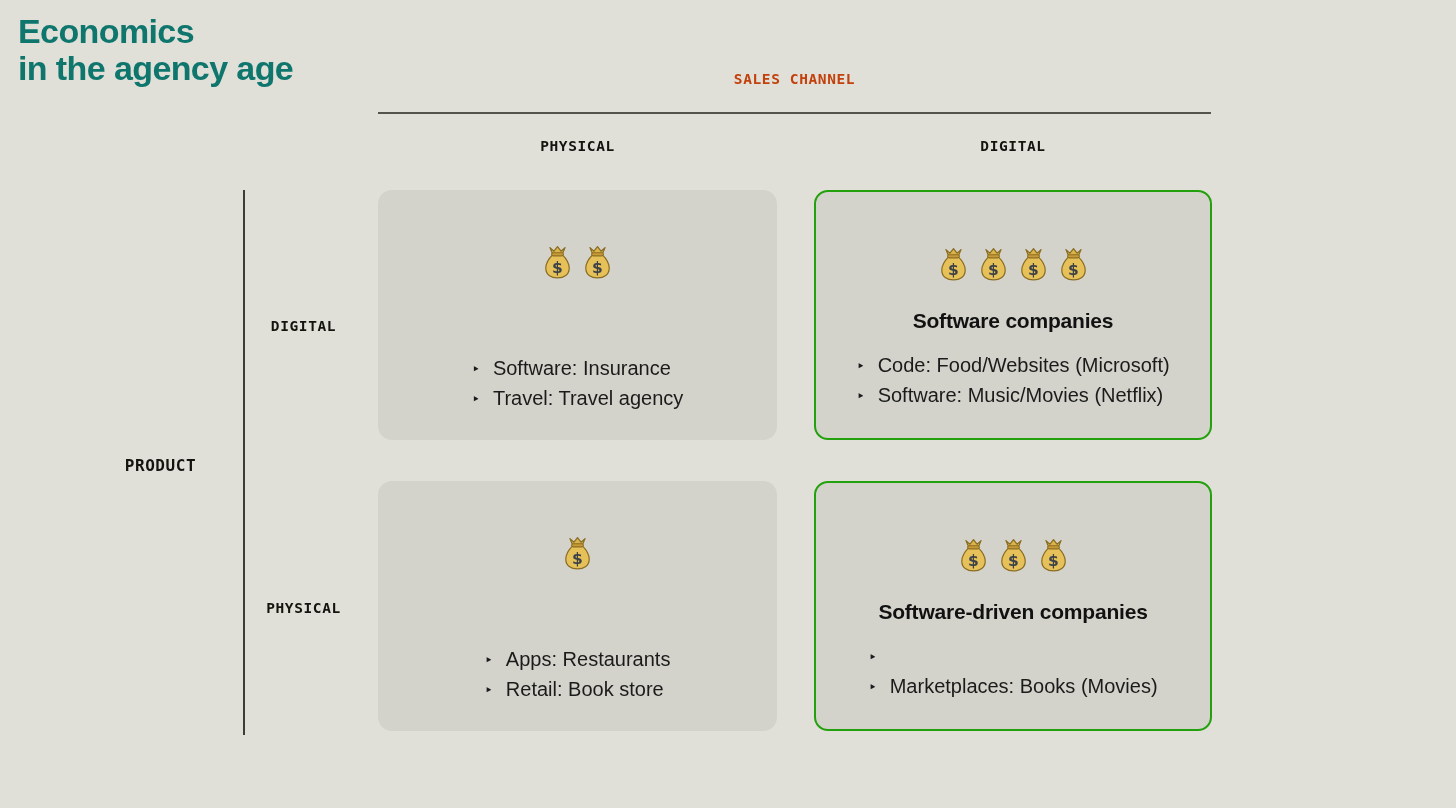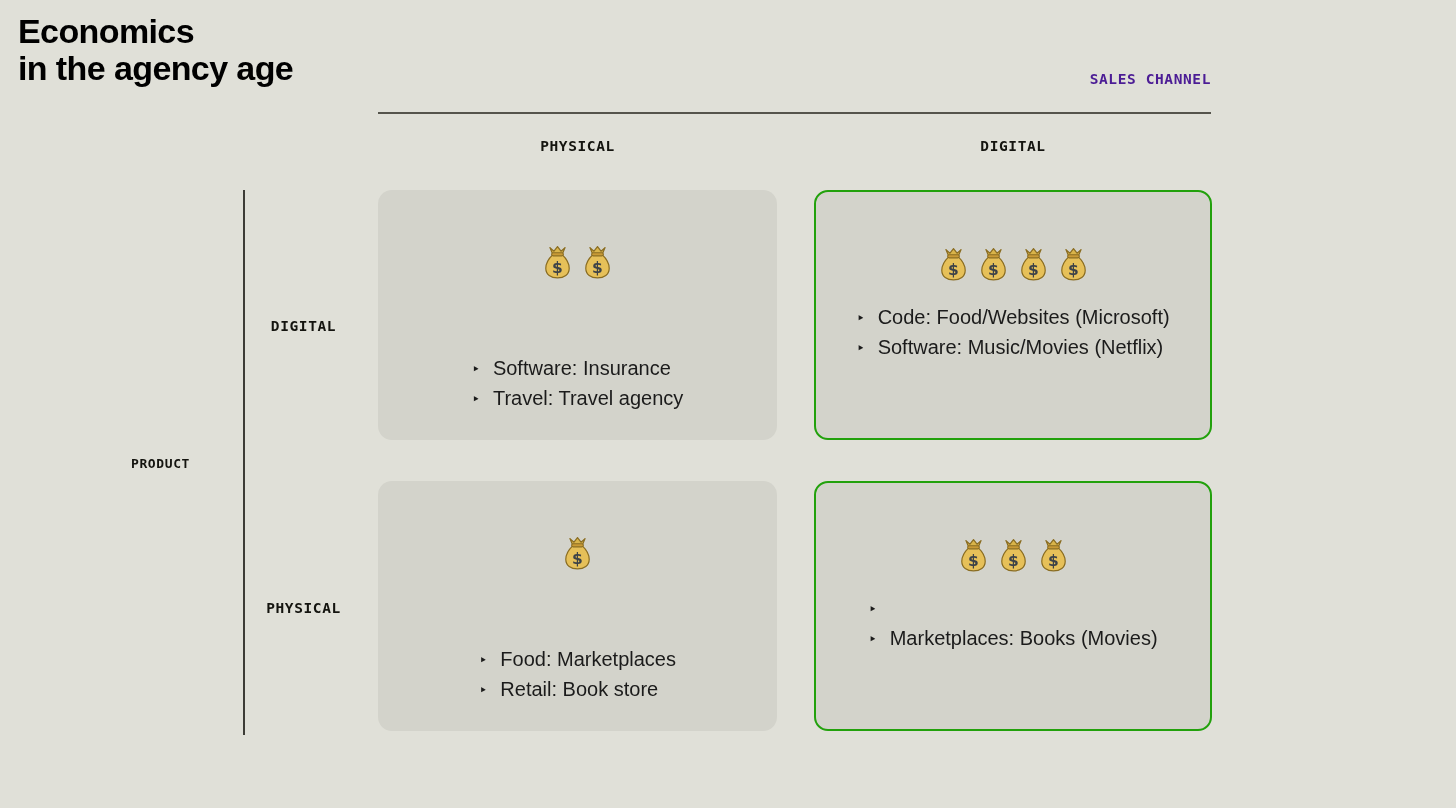--- a/index.html
+++ b/index.html
@@ -10,29 +10,29 @@
     color:#161616;
     overflow:hidden;
     position:relative;
   }
   #canvas { position:absolute; left:0; top:0; width:1456px; height:808px; background:#e0e0d8; }
 
   
   .page-title {
     position:absolute; left:18px; top:13px;
     font-size:34px; line-height:37px; font-weight:700;
-    letter-spacing:-0.6px; color:#000000;
+    letter-spacing:-0.6px; color:#0f766e;
   }
 
   
   .col-axis-label {
     position:absolute; left:378px; top:71px; width:833px;
-    text-align:right;
-    font-family:"DejaVu Sans Mono", monospace;
-    font-weight:700; font-size:14.5px; letter-spacing:0.6px; color:#4c1d95;
+    text-align:center;
+    font-family:"DejaVu Sans Mono", monospace;
+    font-weight:700; font-size:14.5px; letter-spacing:0.6px; color:#c2410c;
   }
   .col-axis-line {
     position:absolute; left:378px; top:112px; width:833px; height:2px;
     background:#55544c;
   }
   .col-label {
     position:absolute; top:138px;
     text-align:center;
     font-family:"DejaVu Sans Mono", monospace;
     font-weight:700; font-size:14.5px; letter-spacing:0.6px; color:#14140f;
@@ -42,21 +42,21 @@
 
   
   .row-axis-line {
     position:absolute; left:243px; top:190px; width:1.6px; height:545px;
     background:#3d3c36;
   }
   .row-axis-label {
     position:absolute; left:80px; top:456px; width:161px;
     text-align:center;
     font-family:"DejaVu Sans Mono", monospace;
-    font-weight:700; font-size:13px; letter-spacing:0.6px; color:#14140f;
+    font-weight:700; font-size:16px; letter-spacing:0.6px; color:#14140f;
   }
   .row-label {
     position:absolute; left:253px; width:101px;
     text-align:center;
     font-family:"DejaVu Sans Mono", monospace;
     font-weight:700; font-size:14.5px; letter-spacing:0.6px; color:#14140f;
   }
   .row-label.digital  { top:318px; }
   .row-label.physical { top:600px; }
 
@@ -154,20 +154,21 @@
         <svg class="bag" viewBox="0 0 36 41">
           <use href="#moneybag"></use>
         </svg>
         <svg class="bag" viewBox="0 0 36 41">
           <use href="#moneybag"></use>
         </svg>
         <svg class="bag" viewBox="0 0 36 41">
           <use href="#moneybag"></use>
         </svg>
       </div>
+    <div class="card-title">Software companies</div>
     <div class="card-list">
         <div class="list-item">
           <span class="bullet">‣</span>
           <span>Code: Food/Websites (Microsoft)</span>
         </div>
         <div class="list-item">
           <span class="bullet">‣</span>
           <span>Software: Music/Movies (Netflix)</span>
         </div>
       </div>
@@ -176,41 +177,42 @@
   <div class="card pos-bl no-title">
     <div class="bags">
         <svg class="bag" viewBox="0 0 36 41">
           <use href="#moneybag"></use>
         </svg>
       </div>
 
     <div class="card-list">
         <div class="list-item">
           <span class="bullet">‣</span>
-          <span>Food: Marketplaces</span>
+          <span>Apps: Restaurants</span>
         </div>
         <div class="list-item">
           <span class="bullet">‣</span>
           <span>Retail: Book store</span>
         </div>
       </div>
   </div>
 
   <div class="card pos-br highlighted">
     <div class="bags">
         <svg class="bag" viewBox="0 0 36 41">
           <use href="#moneybag"></use>
         </svg>
         <svg class="bag" viewBox="0 0 36 41">
           <use href="#moneybag"></use>
         </svg>
         <svg class="bag" viewBox="0 0 36 41">
           <use href="#moneybag"></use>
         </svg>
       </div>
+    <div class="card-title">Software-driven companies</div>
     <div class="card-list">
         <div class="list-item">
           <span class="bullet">‣</span>
         </div>
         <div class="list-item">
           <span class="bullet">‣</span>
           <span>Marketplaces: Books (Movies)</span>
         </div>
       </div>
   </div>

